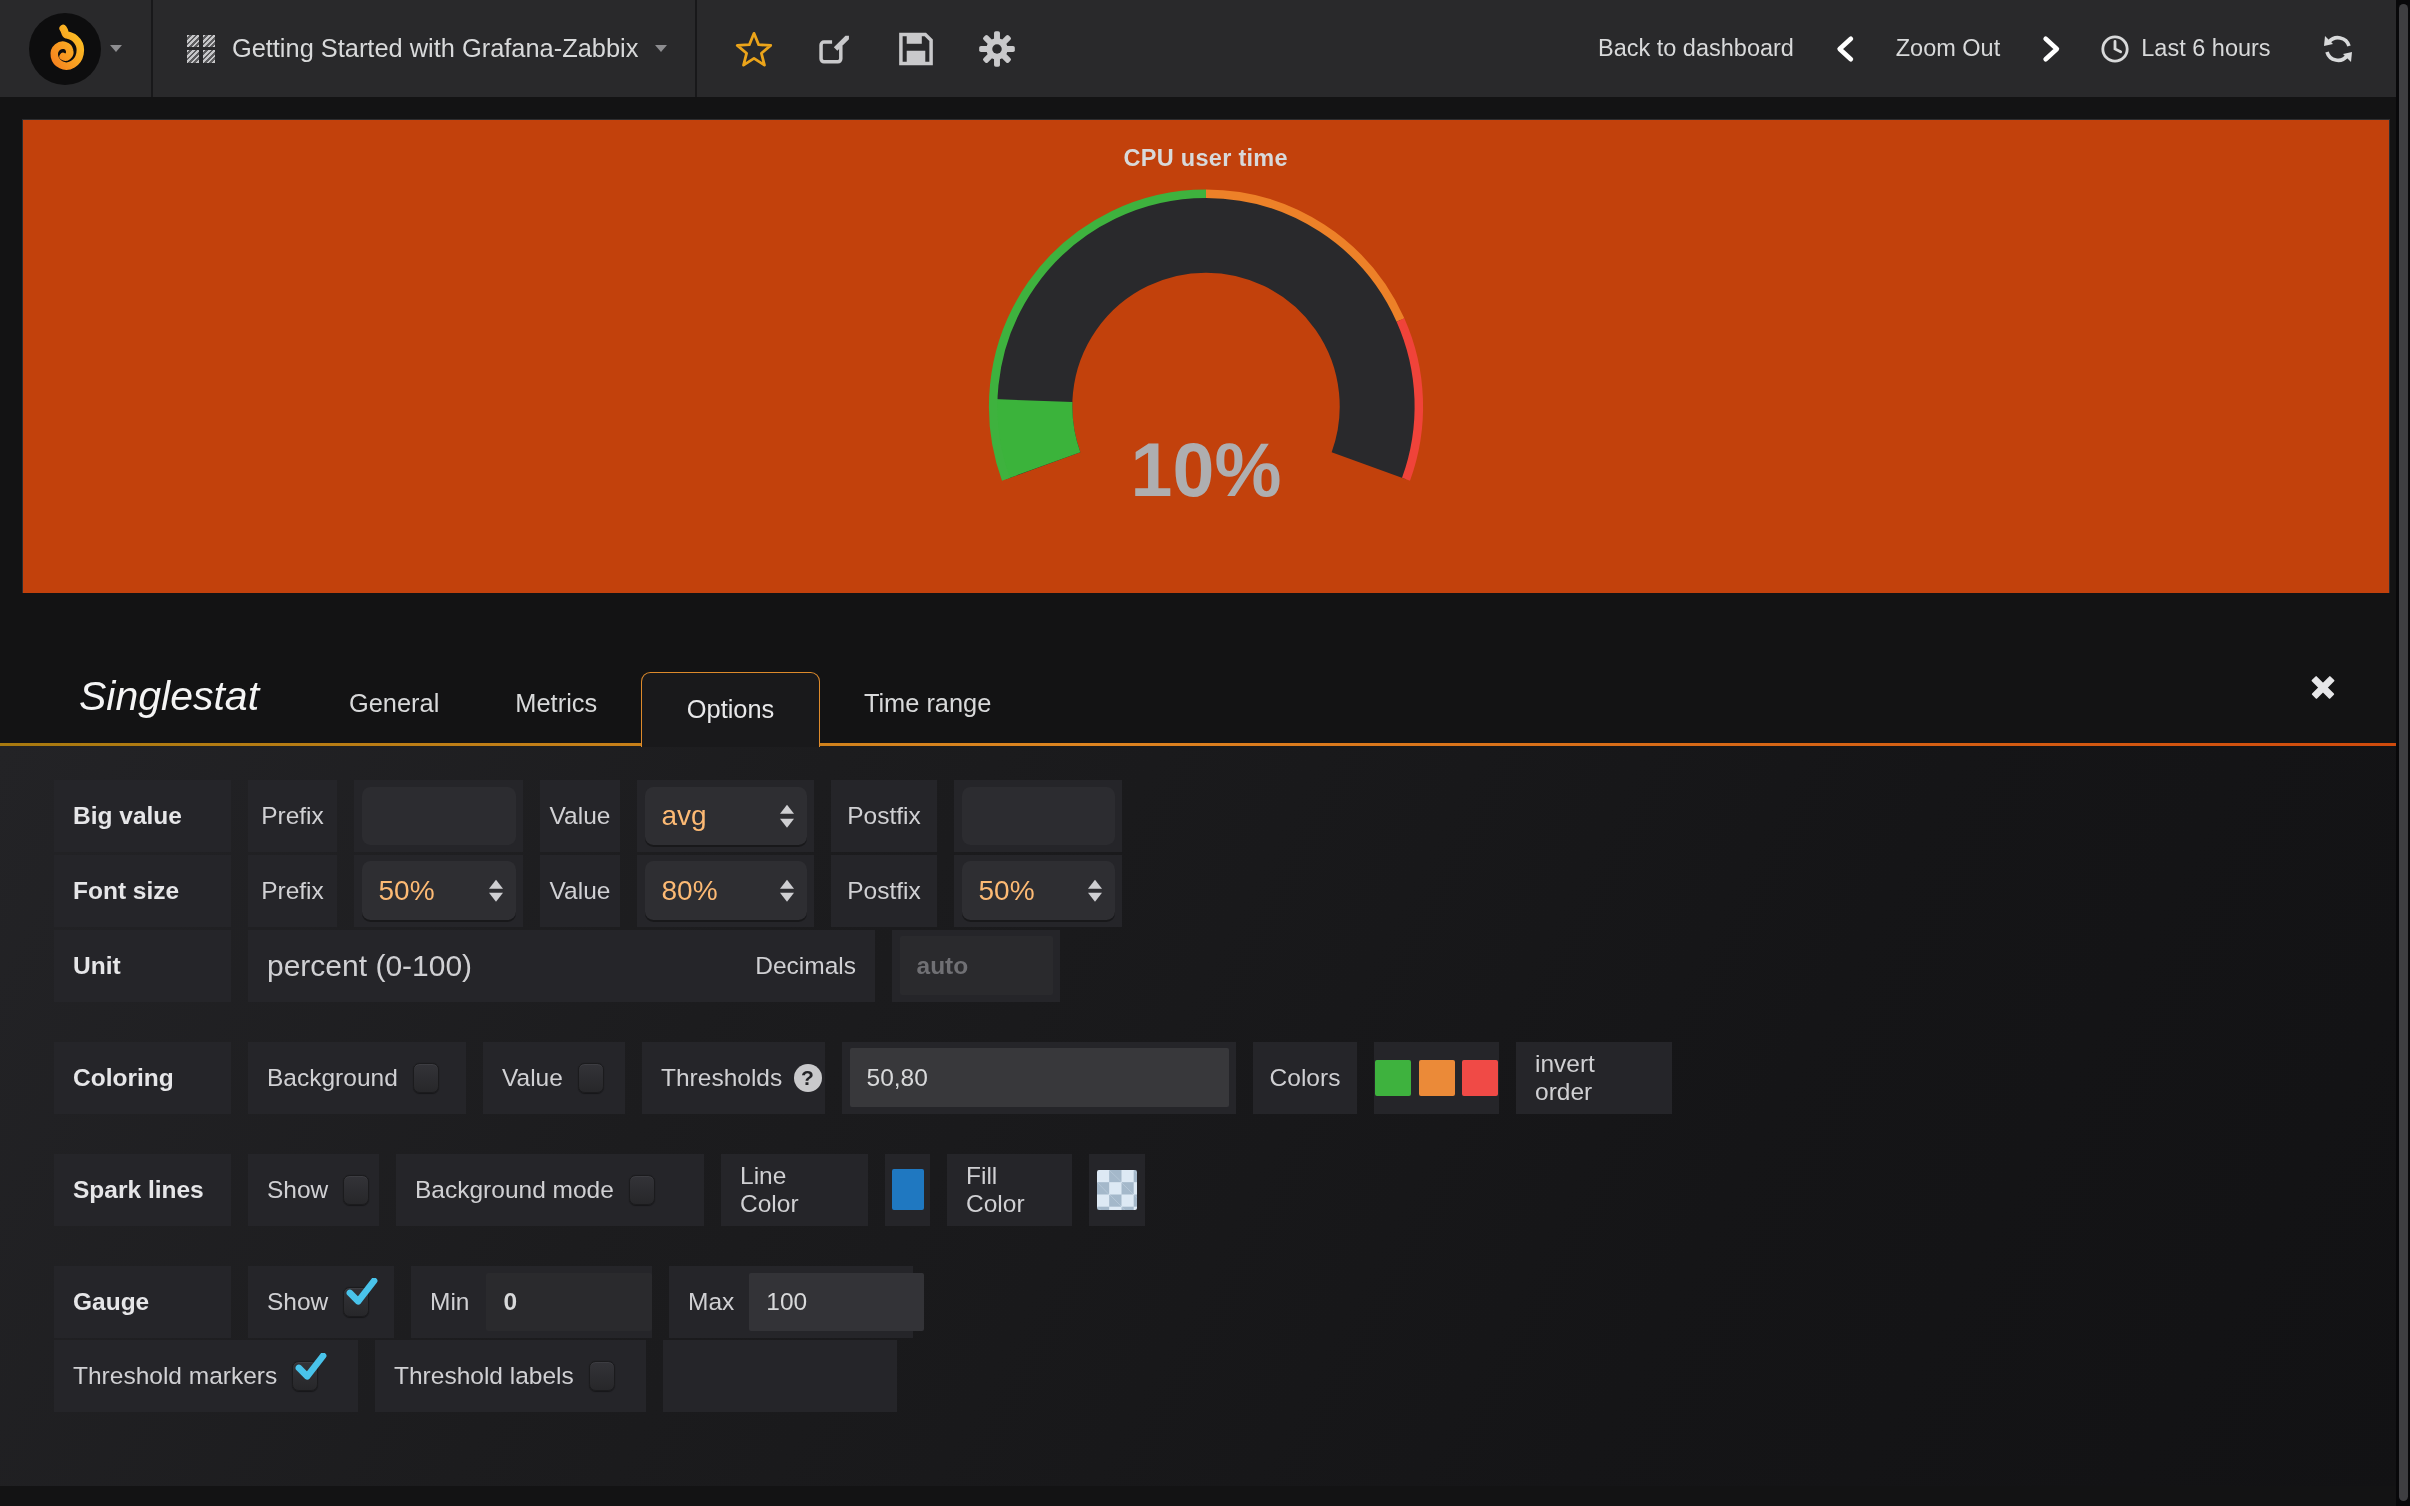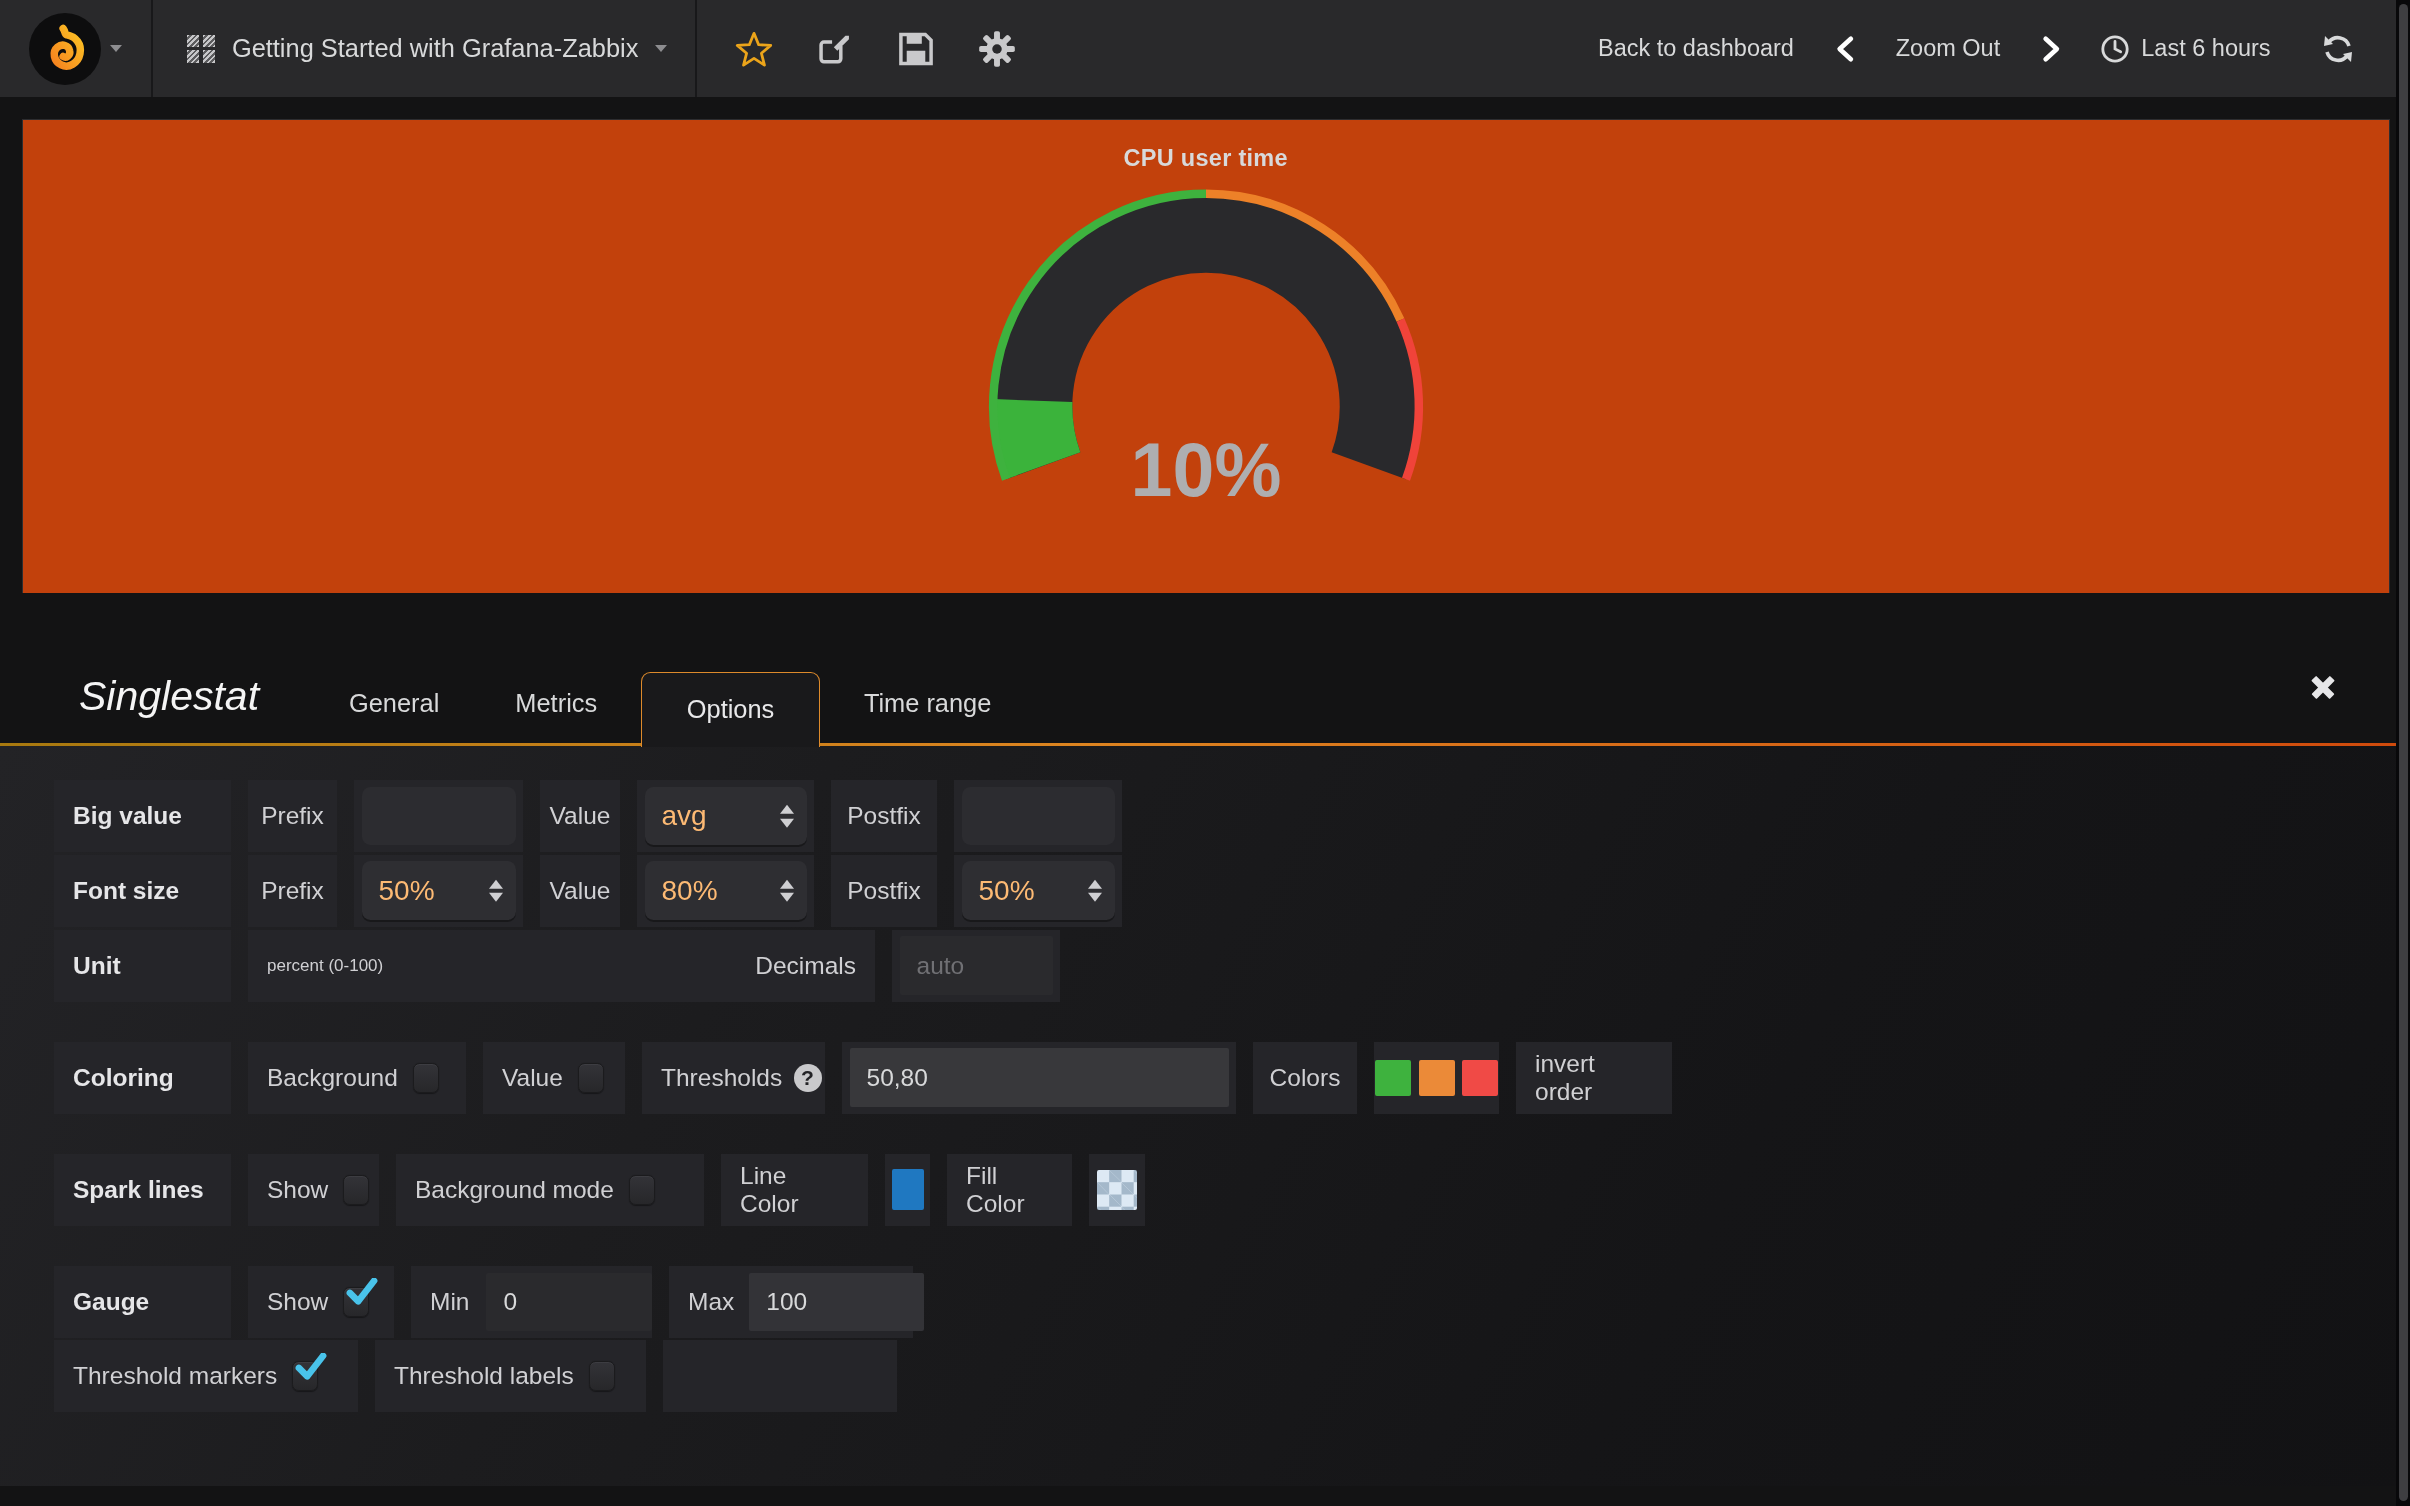--- a/index.html
+++ b/index.html
@@ -48,21 +48,21 @@
      padding:34px 0 0 54px; }
 
   
   .gf-row { display:flex; gap:17px; margin-bottom:2.8px; }
   .cell { background:#252529; height:72px; display:flex; align-items:center; padding:0 19px; flex:none; color:#d0d0d3; font-size:24.5px; }
   .cell.lbl { font-weight:bold; color:#e6e6e8; }
   .cell.ctr { justify-content:center; }
   .cell.field { padding:6.6px 7.5px; }
   .ipt { width:100%; height:100%; background:#2c2c30; border:none; border-radius:8.5px; color:#d8d9da; font-size:24.5px; padding:0 17px; outline:none; font-family:"Liberation Sans",sans-serif; }
   .ipt::placeholder { color:#707074; }
-  .ipt.flat { border-radius:1.9px; background:#2a2a2d; }
+  .ipt.flat { border-radius:1.9px; background:#2a2a2d;font-weight:bold; }
   .ipt.lite { background:#38383b; border-radius:1.9px; }
   .ipt.max  { background:#333337; border-radius:1.9px; }
   .sel { position:relative; width:100%; height:100%; background:#2e2e32; border-radius:8.5px; display:flex; align-items:center; padding:0 41px 0 17px; color:#fdba74; font-size:28px; cursor:pointer; box-shadow:0 1.9px 0 rgba(0,0,0,.35); }
   .spin { position:absolute; right:13px; top:50%; transform:translateY(-50%); display:flex; flex-direction:column; gap:4.7px; }
   .spin i { width:0; height:0; border-left:7.5px solid transparent; border-right:7.5px solid transparent; }
   .spin i.up { border-bottom:9.4px solid #cfcfd2; }
   .spin i.dn { border-top:9.4px solid #cfcfd2; }
   .section { margin-bottom:40px; }
 
   
@@ -271,21 +271,21 @@
                   <i class="up"></i>
                   <i class="dn"></i>
                 </span>
             </div>
           </div>
         </div>
 
         <div class="gf-row">
           <div class="cell lbl" style="width:177px">Unit</div>
           <div class="cell" style="width:627px">
-            <span class="link-text" style="font-size:17px">percent (0-100)</span>
+            <span class="link-text" style="font-size:30px">percent (0-100)</span>
             <span style="margin-left:auto; font-size:24.5px;">Decimals</span>
           </div>
           <div class="cell field" style="width:168px">
             <input class="ipt flat" placeholder="auto" style="">
           </div>
         </div>
       </div>
 
       <div class="section">
         <div class="gf-row">

